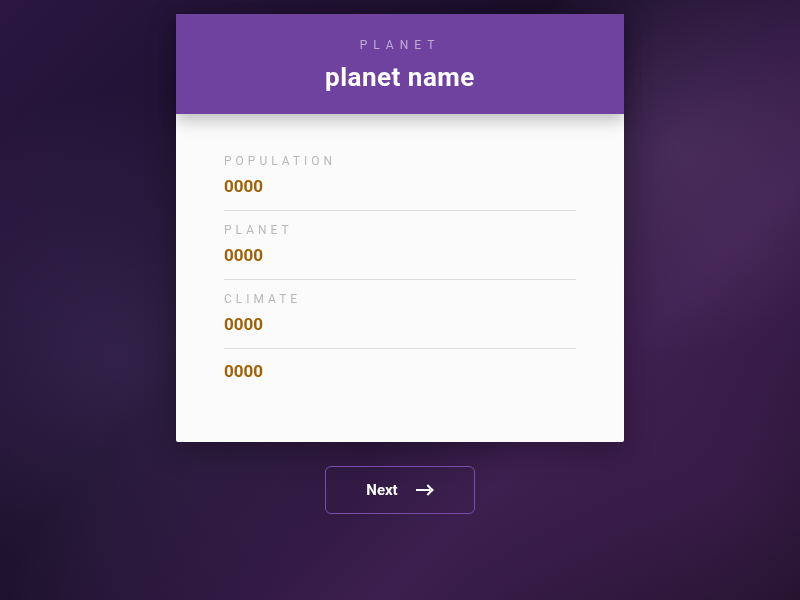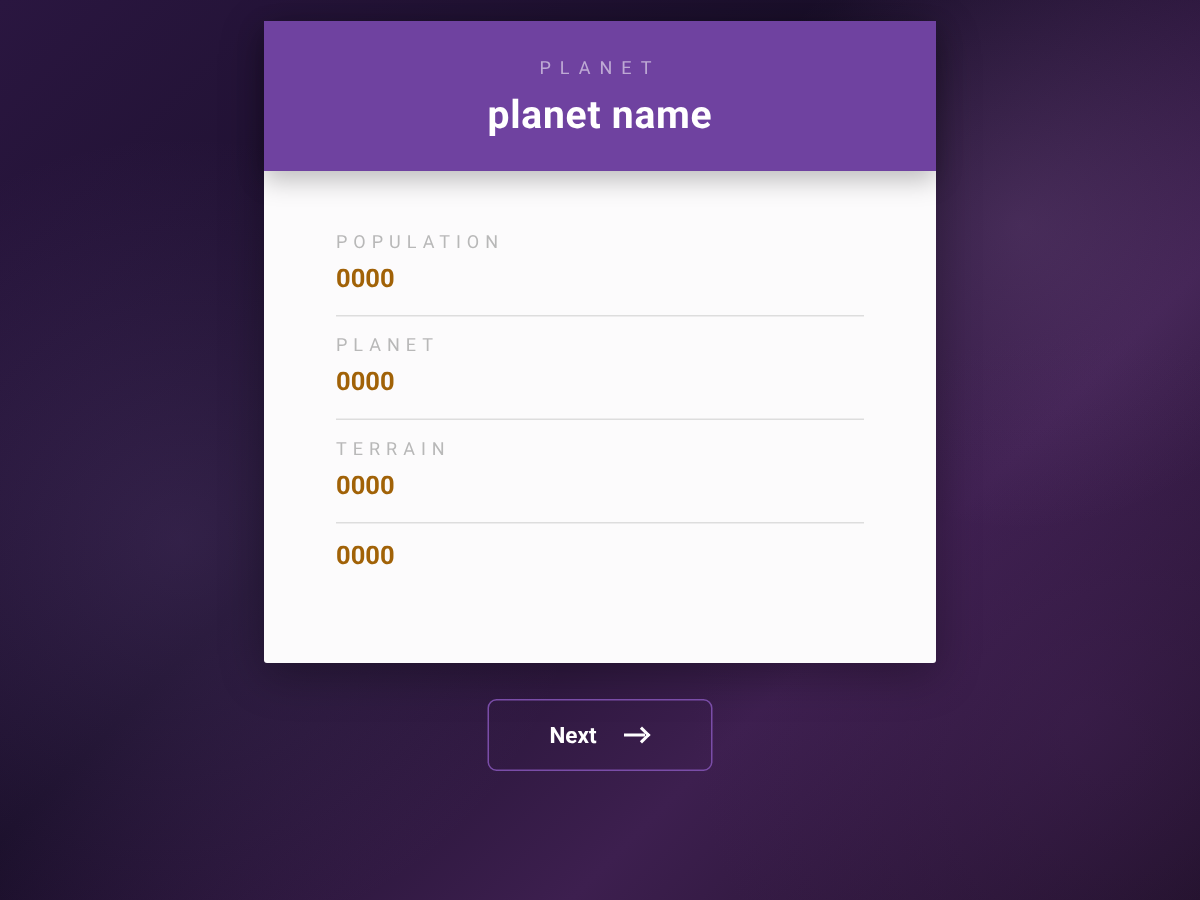--- a/index.html
+++ b/index.html
@@ -139,21 +139,21 @@
   <div class="card-body">
     <div class="field">
       <div class="field-label">POPULATION</div>
       <div class="field-value">0000</div>
     </div>
     <div class="field">
       <div class="field-label">PLANET</div>
       <div class="field-value">0000</div>
     </div>
     <div class="field">
-      <div class="field-label">TERRAIN</div>
+      <div class="field-label">CLIMATE</div>
       <div class="field-value">0000</div>
     </div>
     <div class="field">
       <div class="field-value">0000</div>
     </div>
   </div>
 </div>
 
 <div class="nav-row">
   <button class="next-btn">

